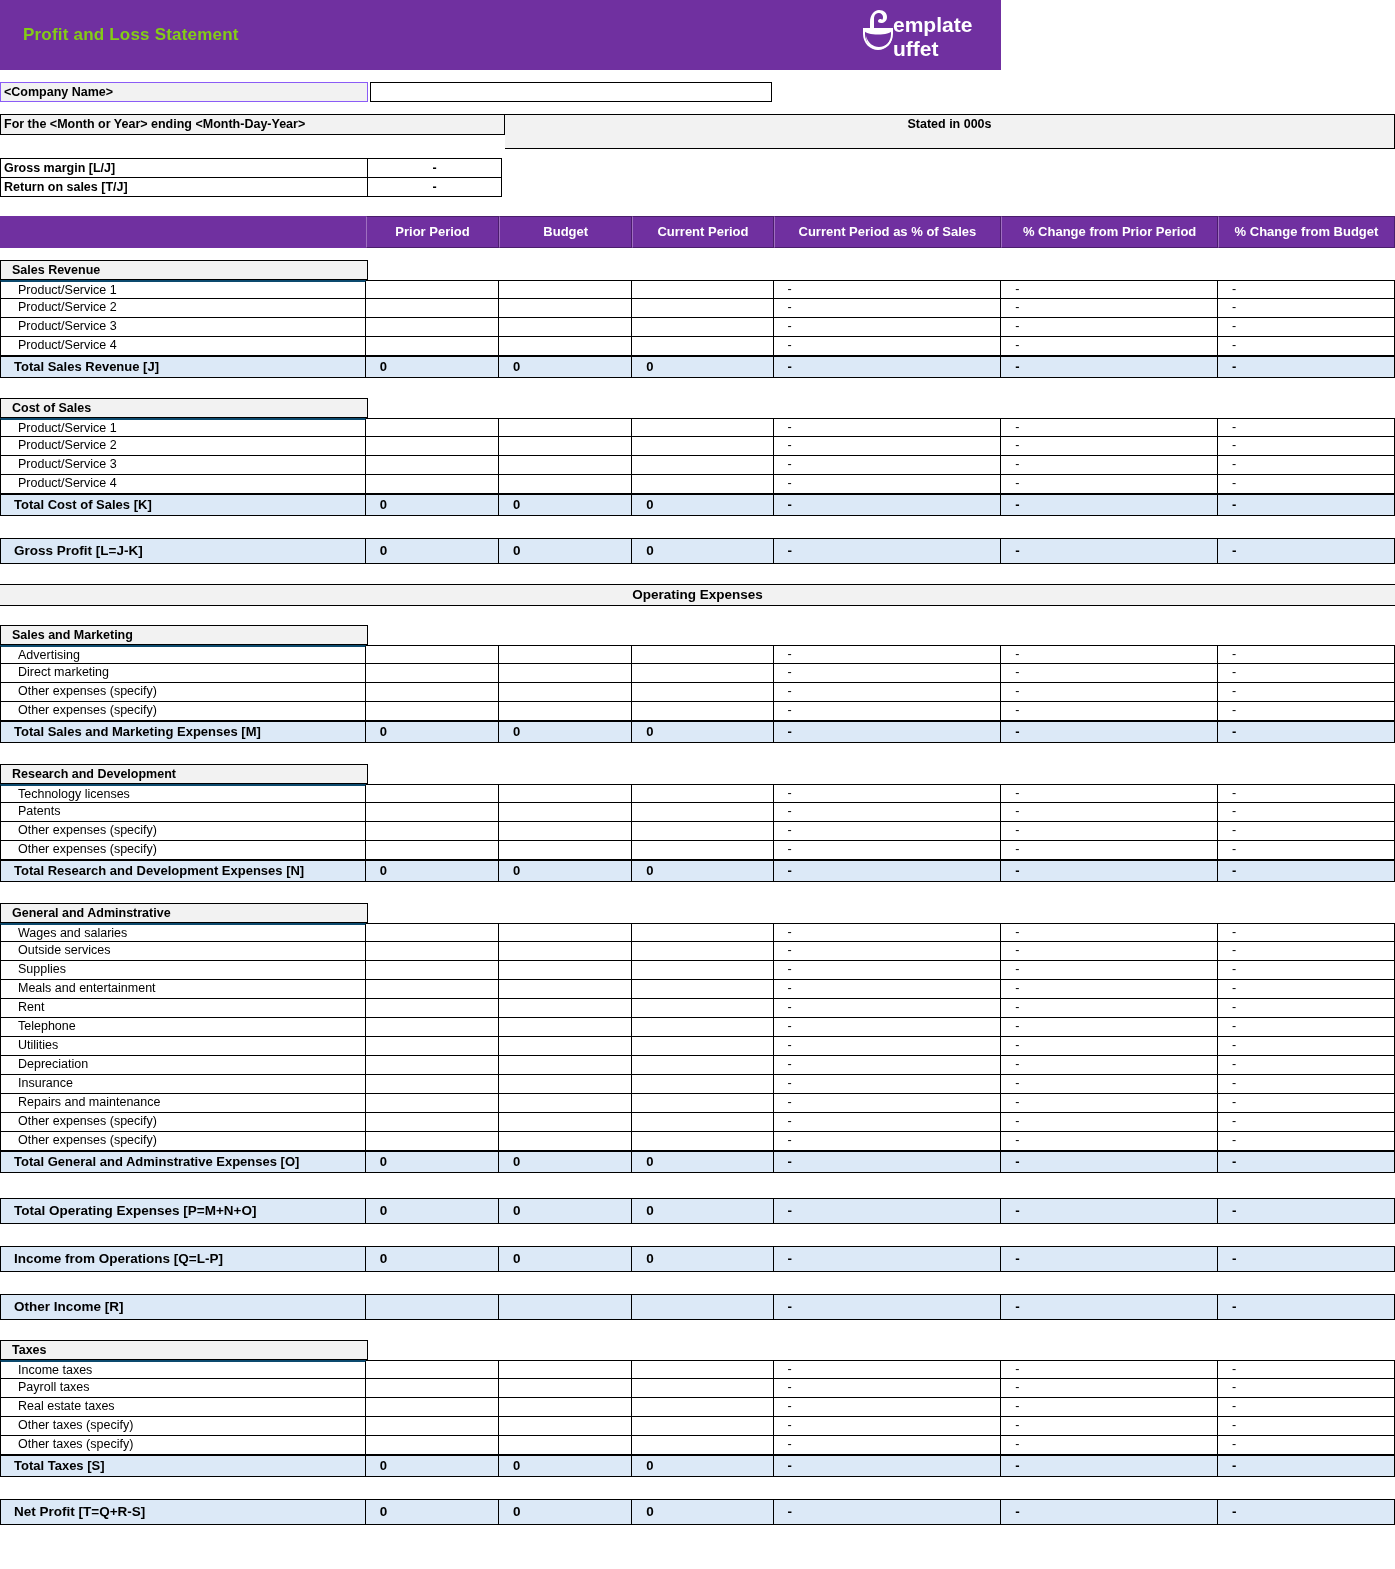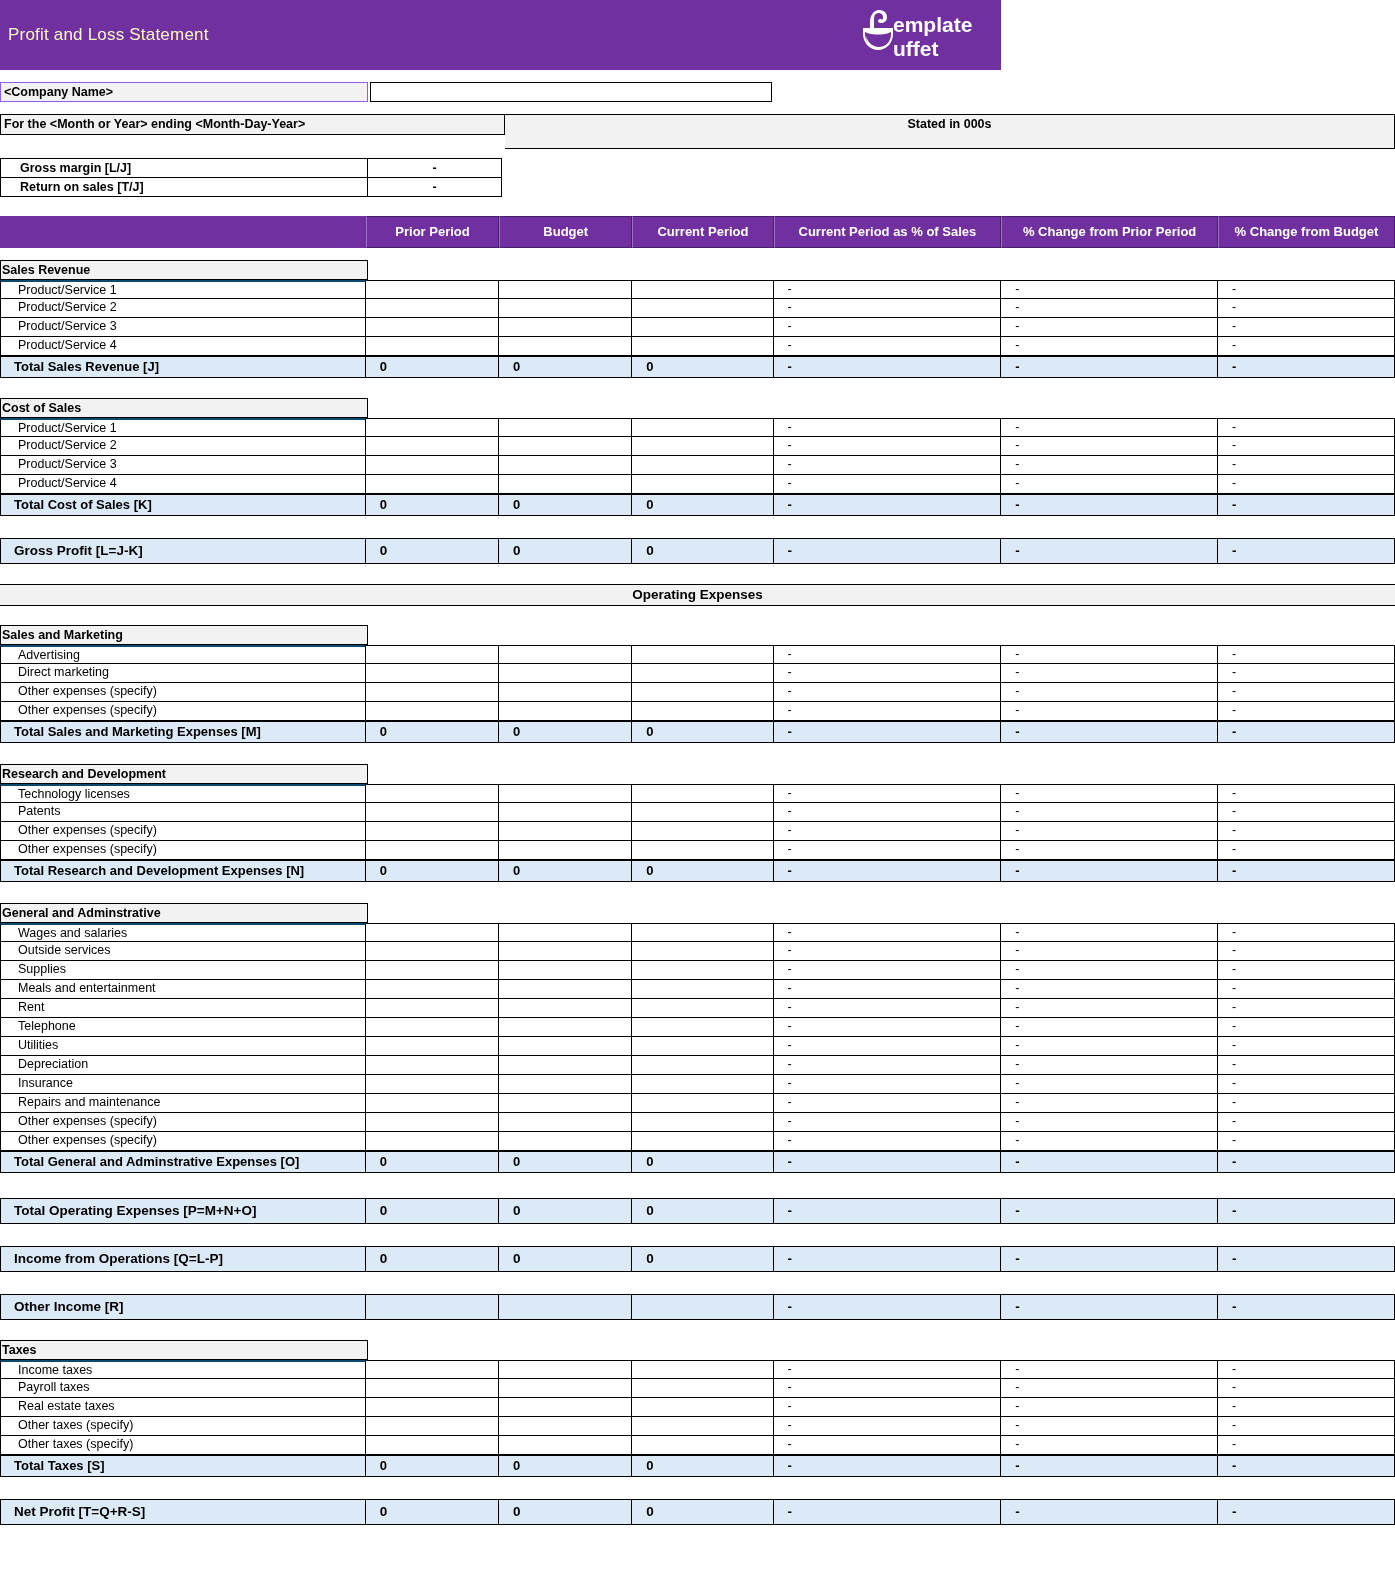--- a/index.html
+++ b/index.html
@@ -19,25 +19,26 @@
   
   .banner {
     position: relative;
     width: 1001px;
     height: 70px;
     background: #7030a0;
     display: flex;
     align-items: center;
   }
   .banner-title {
-    color: #fef9c3;
+    color: #84cc16;
     font-size: 17px;
-    font-weight: normal;
+    font-weight: bold;
     padding-left: 8px;
     letter-spacing: .2px;
+    margin-left: 15px;
   }
   .logo {
     position: absolute;
     right: 14px;
     top: 6px;
     width: 130px;
     height: 58px;
   }
 
   
@@ -74,21 +75,21 @@
   .period-note {
     width: 890px; height: 35px; line-height: 19px;
     background: #f2f2f2; border: 1px solid #000;
     border-left: none;
     font-weight: bold; font-size: 12.5px;
     text-align: center;
   }
   .ratio-label {
     width: 368px; height: 20px; line-height: 18px;
     background: #ffffff; border: 1px solid #000;
-    font-weight: bold; font-size: 12.5px; padding-left: 19px;
+    font-weight: bold; font-size: 12.5px; padding-left: 3px;
   }
   .ratio-value {
     width: 134px; height: 20px; line-height: 18px;
     background: #ffffff; border: 1px solid #000; border-left: none;
     font-weight: bold; font-size: 12.5px;
     text-align: center;
   }
 
   
   .hdr-row { display: flex; height: 32px; }
@@ -107,21 +108,21 @@
     border: 1px solid #4b1d6d;
     border-left: 1px solid #9f6fc0;
     white-space: nowrap;
     overflow: hidden;
   }
 
   
   .sec-head {
     width: 368px; height: 20px; line-height: 18px;
     background: #f2f2f2; border: 1px solid #000;
-    font-weight: bold; font-size: 12.5px; padding-left: 1px;
+    font-weight: bold; font-size: 12.5px; padding-left: 11px;
   }
   .sec-head-fill { flex: 1; height: 20px; background: #ffffff; }
 
   .item-label {
     width: 368px; height: 19px; line-height: 17px;
     background: #ffffff;
     border: 1px solid #000; border-top: none;
     font-size: 12.5px; padding-left: 17px;
   }
   .item-label.first { border-top: 2px solid #0c4a6e; }

